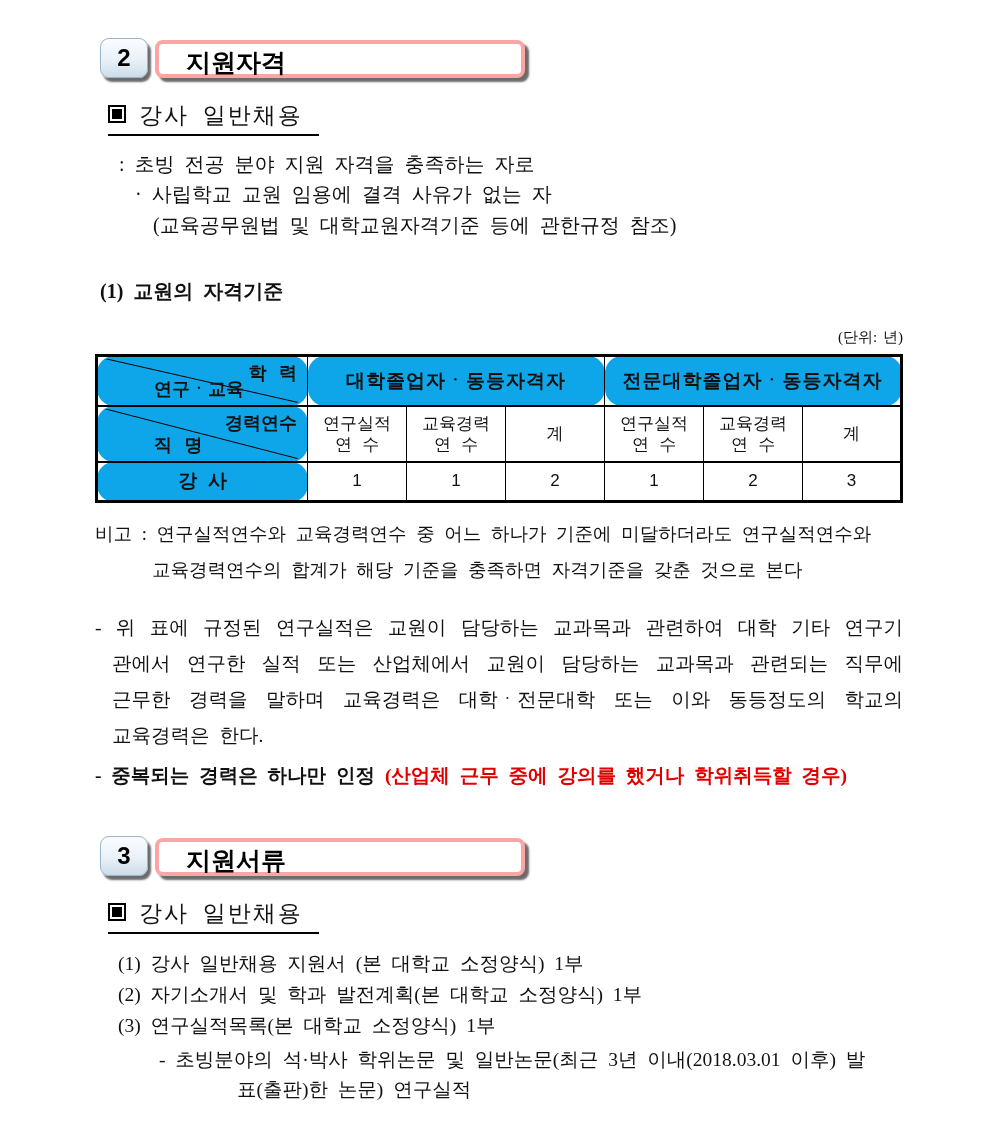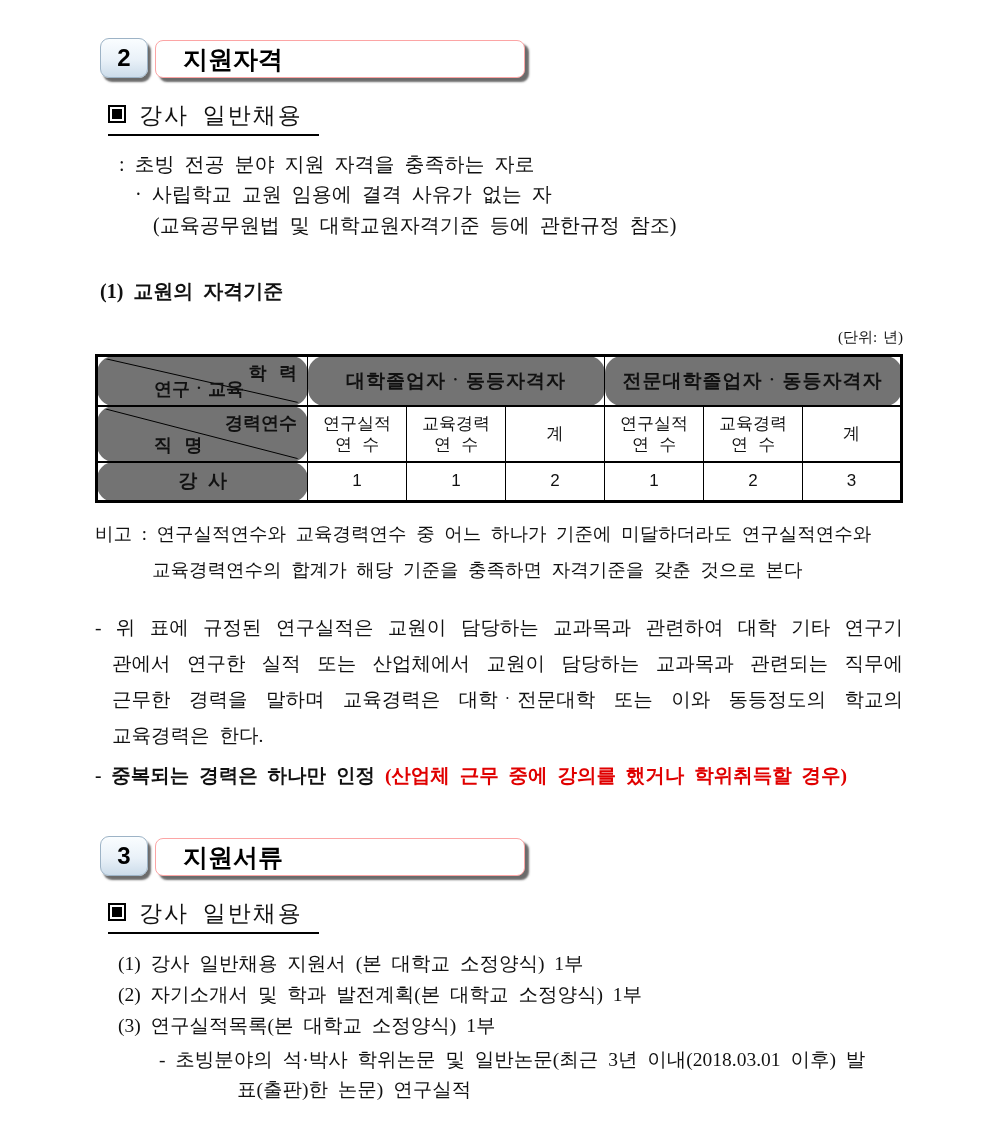--- a/index.html
+++ b/index.html
@@ -18,21 +18,21 @@
   .badge{
     flex:none;width:46px;height:38px;margin-top:0;
     border:1px solid #9db3c6;border-radius:9px;
     background:linear-gradient(to bottom,#fafdff 0%,#e9f1f8 55%,#ccdcea 100%);
     box-shadow:3px 4px 2px rgba(70,70,70,.8);
     font-family:"Liberation Sans","DejaVu Sans",sans-serif;
     font-weight:bold;font-size:24px;line-height:38px;text-align:center;color:#000;
   }
   .title-plate{
     flex:none;width:370px;height:38px;margin-left:7px;margin-top:2px;
-    border:1px solid #fca5a5;border-radius:8px;background:#fff;
+    border:4px solid #fca5a5;border-radius:8px;background:#fff;
     box-shadow:4px 4px 2px rgba(70,70,70,.8);
     font-family:"Liberation Sans","DejaVu Sans",sans-serif;
     font-weight:bold;font-size:25px;line-height:37px;
     padding-left:27px;box-sizing:border-box;color:#000;
   }
   
   .subhead{
     display:inline-block;margin-top:16px;margin-left:13px;
     font-size:23px;letter-spacing:2px;word-spacing:6px;
     border-bottom:2px solid #000;padding:0 16px 4px 0;line-height:28px;
@@ -52,21 +52,21 @@
   
   table.qual{
     width:808px;border-collapse:collapse;table-layout:fixed;
     border:3px solid #000;
   }
   table.qual col.c0{width:211px;}
   table.qual td{
     border:1px solid #000;text-align:center;vertical-align:middle;
     padding:0;box-sizing:border-box;
   }
-  td.gray{background:#737373;border-radius:17px;}
+  td.gray{background:#0ea5e9;border-radius:17px;}
   td.thickL{border-left:2.5px solid #000;}
   tr.hrow1 td{border-bottom:2px solid #000;height:50px;}
   tr.hrow2 td{border-bottom:2.5px solid #000;height:56px;}
   tr.drow td{height:40px;}
   .grp-head{font-size:19px;font-weight:bold;letter-spacing:1px;word-spacing:2px;}
   .sub-head{font-size:17px;line-height:21px;word-spacing:6px;}
   .row-label{font-size:19px;font-weight:bold;word-spacing:6px;}
   .cell-num{font-family:"Liberation Sans","DejaVu Sans",sans-serif;font-size:17px;}
   
   td.diag{position:relative;overflow:hidden;}

